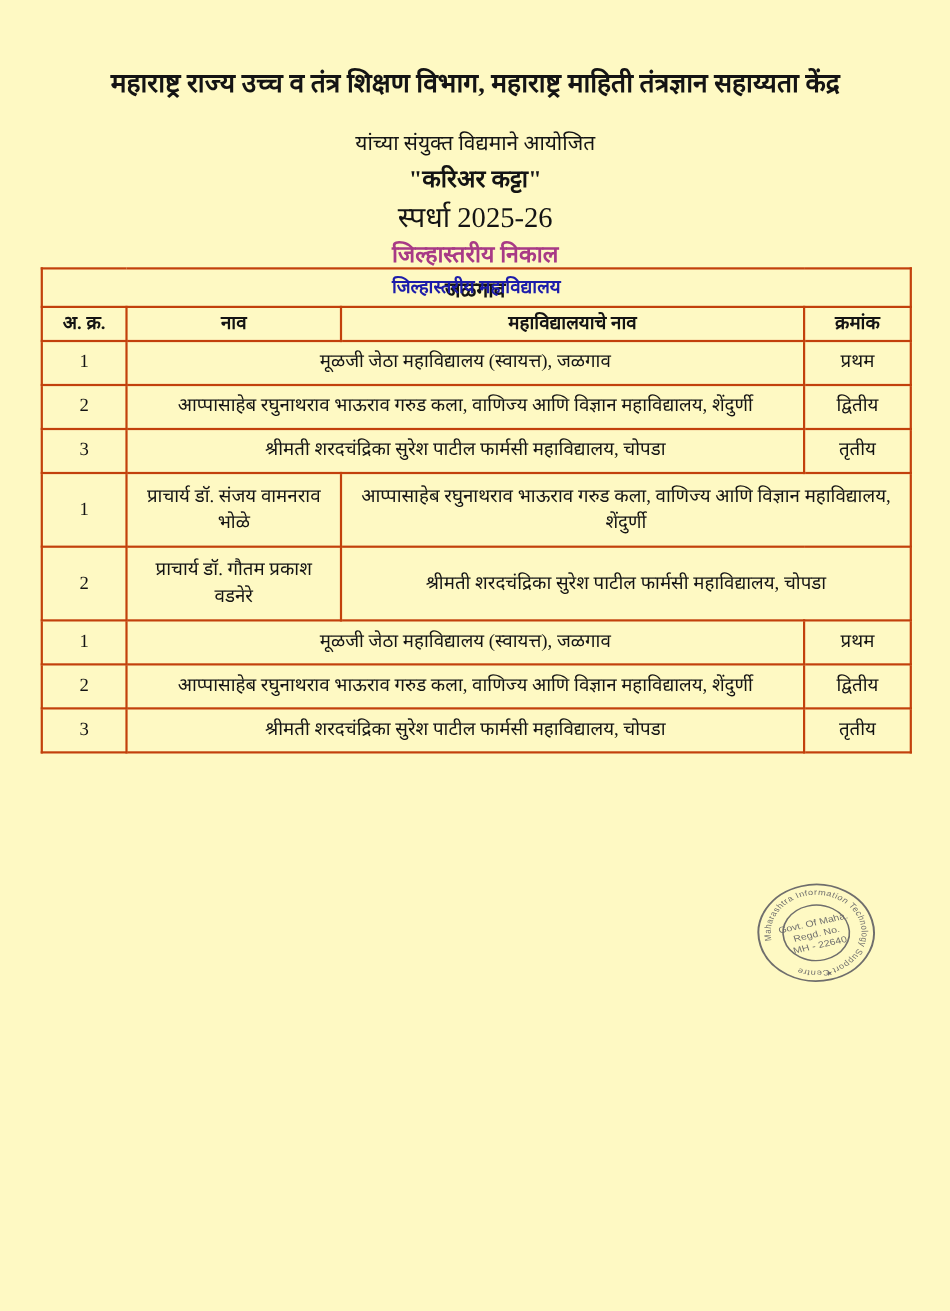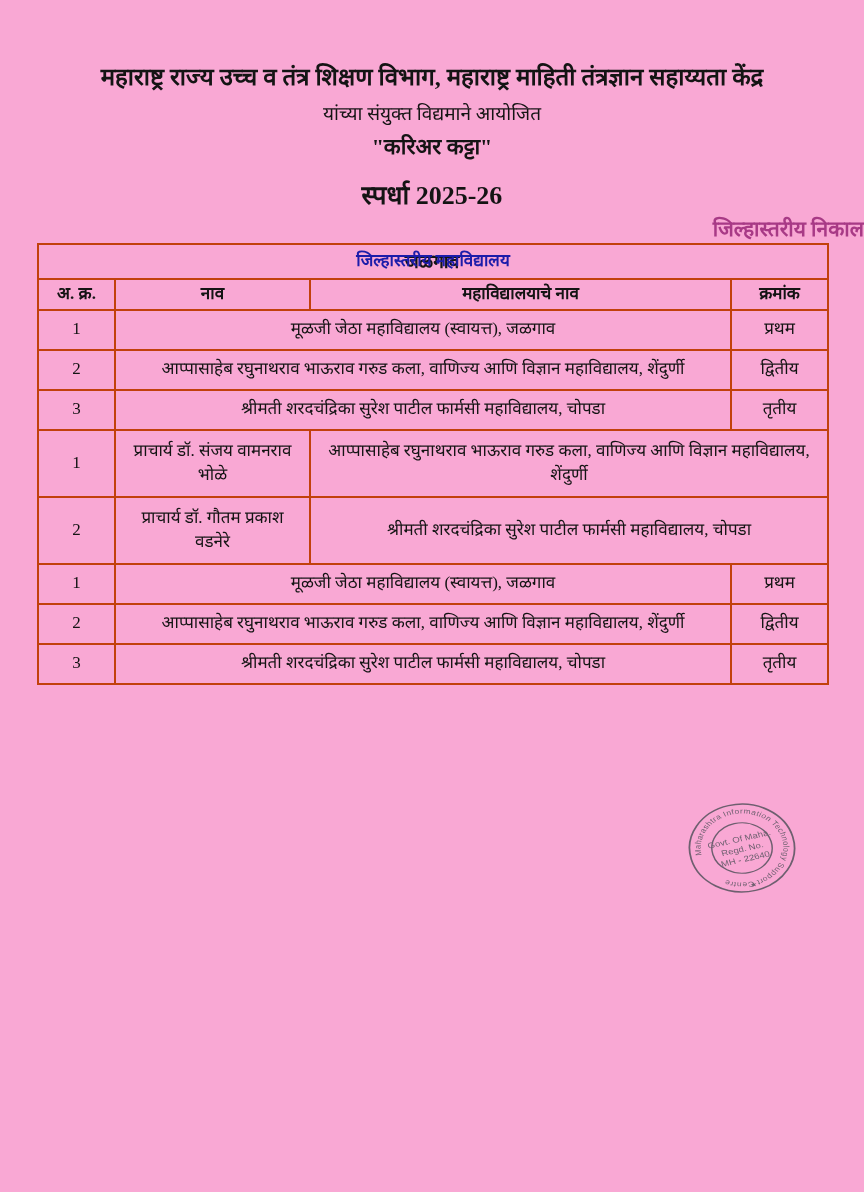--- a/index.html
+++ b/index.html
@@ -2,59 +2,58 @@
 <html><head>
 <meta charset="utf-8">
 <style>
   * { margin: 0; padding: 0; box-sizing: border-box; }
   html, body { background: #e8e8e8; }
   .page {
     position: relative;
     width: 864px;
     height: 1192px;
     margin: 0 auto;
-    background: #f9a8d4;
+    background: #fef9c3;
     font-family: "Liberation Serif", "DejaVu Serif", serif;
     color: #141414;
     overflow: hidden;
   }
   .doc-header {
     position: absolute;
     top: 62px;
     left: 0;
     width: 100%;
     text-align: center;
   }
   .doc-title {
     font-size: 24px;
     font-weight: bold;
     line-height: 1.25;
     padding: 0 80px;
   }
   .doc-subtitle {
     font-size: 19px;
-    margin-top: 8px;
+    margin-top: 24px;
   }
   .doc-event {
     font-size: 22px;
     font-weight: bold;
     margin-top: 4px;
   }
   .doc-competition {
     font-size: 26px;
-    font-weight: bold;
-    margin-top: 16px;
+    font-weight: normal;
+    margin-top: 2px;
     text-align: center;
   }
   .doc-result {
     font-size: 21px;
     font-weight: bold;
     margin-top: 2px;
     color: #a83a86;
-    text-align: right;
   }
   .doc-district {
     font-size: 19px;
     font-weight: bold;
     margin-top: 6px;
   }
   table.results {
     position: absolute;
     left: 37px;
     top: 243px;

